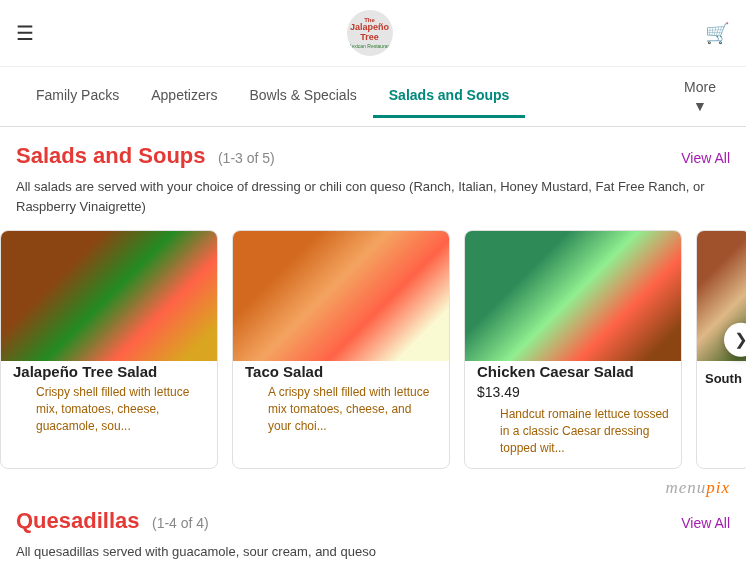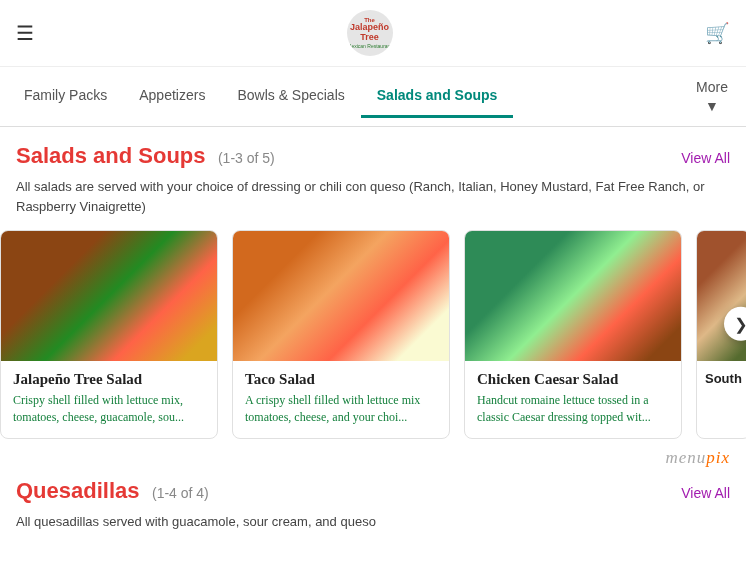--- a/index.html
+++ b/index.html
@@ -44,21 +44,21 @@
       font-size: 20px;
       color: #333;
       cursor: pointer;
     }
 
     
     .nav-tabs {
       display: flex;
       align-items: center;
       border-bottom: 1px solid #ddd;
-      padding: 0 8px;
+      padding: 0 20px;
       background: #fff;
       overflow-x: auto;
     }
     .nav-tabs::-webkit-scrollbar { display: none; }
     .nav-tab {
       padding: 12px 16px;
       font-size: 14px;
       color: #555;
       white-space: nowrap;
       cursor: pointer;
@@ -143,39 +143,39 @@
       height: 130px;
       object-fit: cover;
       background: #ccc;
       display: flex;
       align-items: center;
       justify-content: center;
       font-size: 12px;
       color: #888;
     }
     .card-body {
-      padding: 10px 12px 12px;
-      font-family: Liberation Serif, serif;
+      padding: 2px 12px 12px;
     }
     .card-title {
       font-size: 15px;
       font-weight: 700;
       color: #222;
       margin-bottom: 4px;
     }
     .card-price {
       font-size: 14px;
       color: #222;
       font-weight: 500;
       margin-bottom: 6px;
     }
     .card-desc {
       font-size: 12px;
-      color: #15803d;
+      color: #a16207;
       line-height: 1.4;
+      margin-left: 23px;
     }
 
     
     .carousel-arrow {
       position: absolute;
       right: 4px;
       top: 50%;
       transform: translateY(-80%);
       width: 34px;
       height: 34px;
@@ -278,20 +278,21 @@
       <div class="card-body">
         <div class="card-title">Taco Salad</div>
         <div class="card-desc">A crispy shell filled with lettuce mix tomatoes, cheese, and your choi...</div>
       </div>
     </div>
 
     <div class="card">
       <div class="card-img img-salad3"></div>
       <div class="card-body">
         <div class="card-title">Chicken Caesar Salad</div>
+        <div class="card-price">$13.49</div>
         <div class="card-desc">Handcut romaine lettuce tossed in a classic Caesar dressing topped wit...</div>
       </div>
     </div>
 
     <div class="card" style="flex:0 0 55px; border-radius:8px; overflow:hidden; margin-right:0;">
       <div class="card-img img-salad4-partial" style="width:55px; height:130px;"></div>
       <div style="padding:10px 8px;">
         <div style="font-size:13px; font-weight:700; color:#222; white-space:nowrap; overflow:hidden;">South...</div>
       </div>
     </div>

